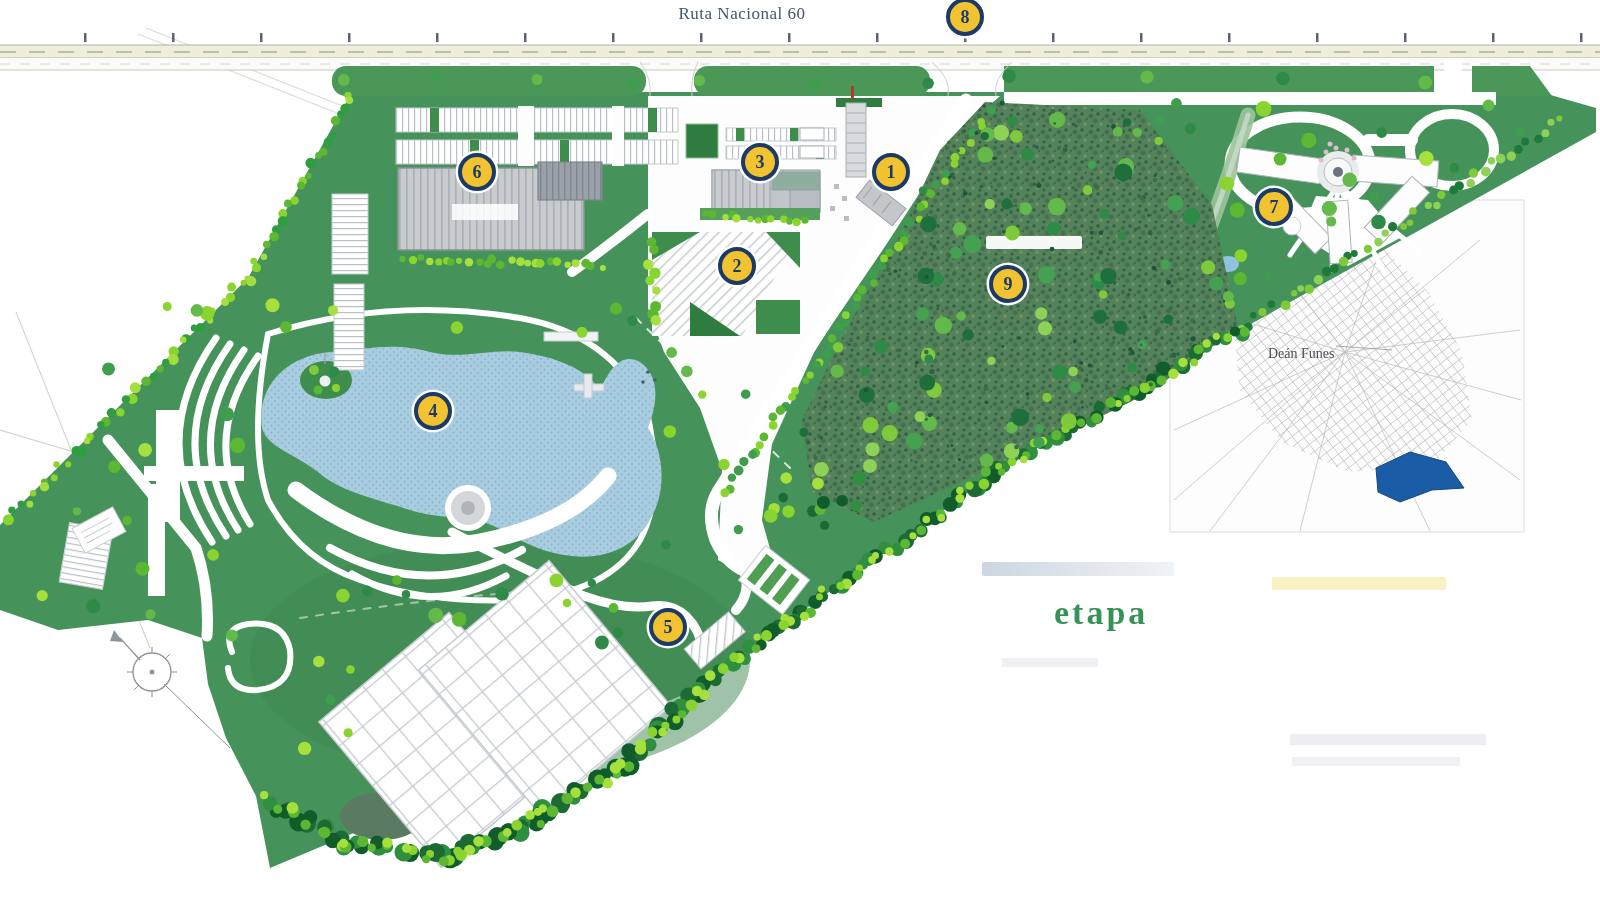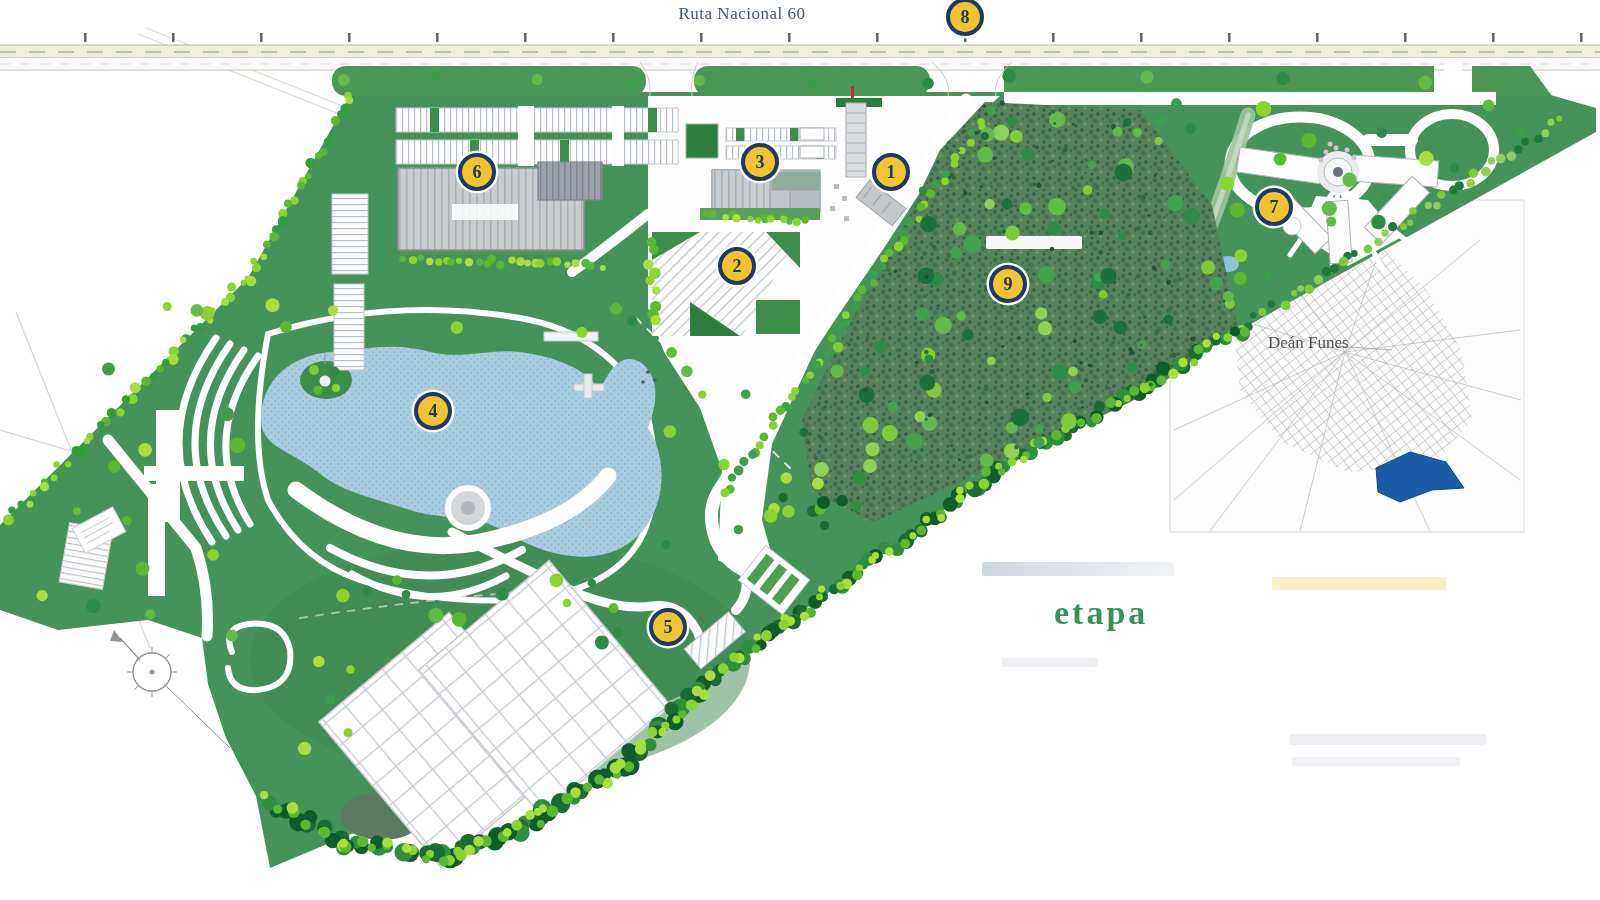--- a/index.html
+++ b/index.html
@@ -5,21 +5,21 @@
   html,body{margin:0;padding:0;background:#fff;}
   .stage{position:relative;width:1600px;height:900px;background:#fff;overflow:hidden;
          font-family:Liberation Serif, serif;padding-left:28px;}
   .stage svg{position:absolute;left:0;top:0;}
   .road-label{position:absolute;left:597px;top:4px;width:290px;text-align:center;
     font-size:17px;color:#44566c;letter-spacing:.5px;}
   .marker{position:absolute;width:38px;height:38px;box-sizing:border-box;border-radius:50%;
     background:#F2C330;border:4px solid #1B3A66;color:#1B3A66;font-weight:bold;font-size:18px;
     display:flex;align-items:center;justify-content:center;
     box-shadow:0 0 0 2.5px rgba(255,255,255,.95);}
-  .city-label{position:absolute;left:1268px;top:333px;font-size:17px;color:#4a4f55;}
+  .city-label{position:absolute;left:1268px;top:346px;font-size:14px;color:#4a4f55;}
   .etapa-label{position:absolute;left:1054px;top:594px;font-size:34px;font-weight:600;
     color:#15803d;letter-spacing:3px;opacity:.85;}
 </style>
 </head>
 <body>
 
 <div class="stage">
 <svg width="1600" height="900" viewBox="0 0 1600 900">
 <defs>
   <pattern id="pForest" width="16" height="16" patternUnits="userSpaceOnUse">

